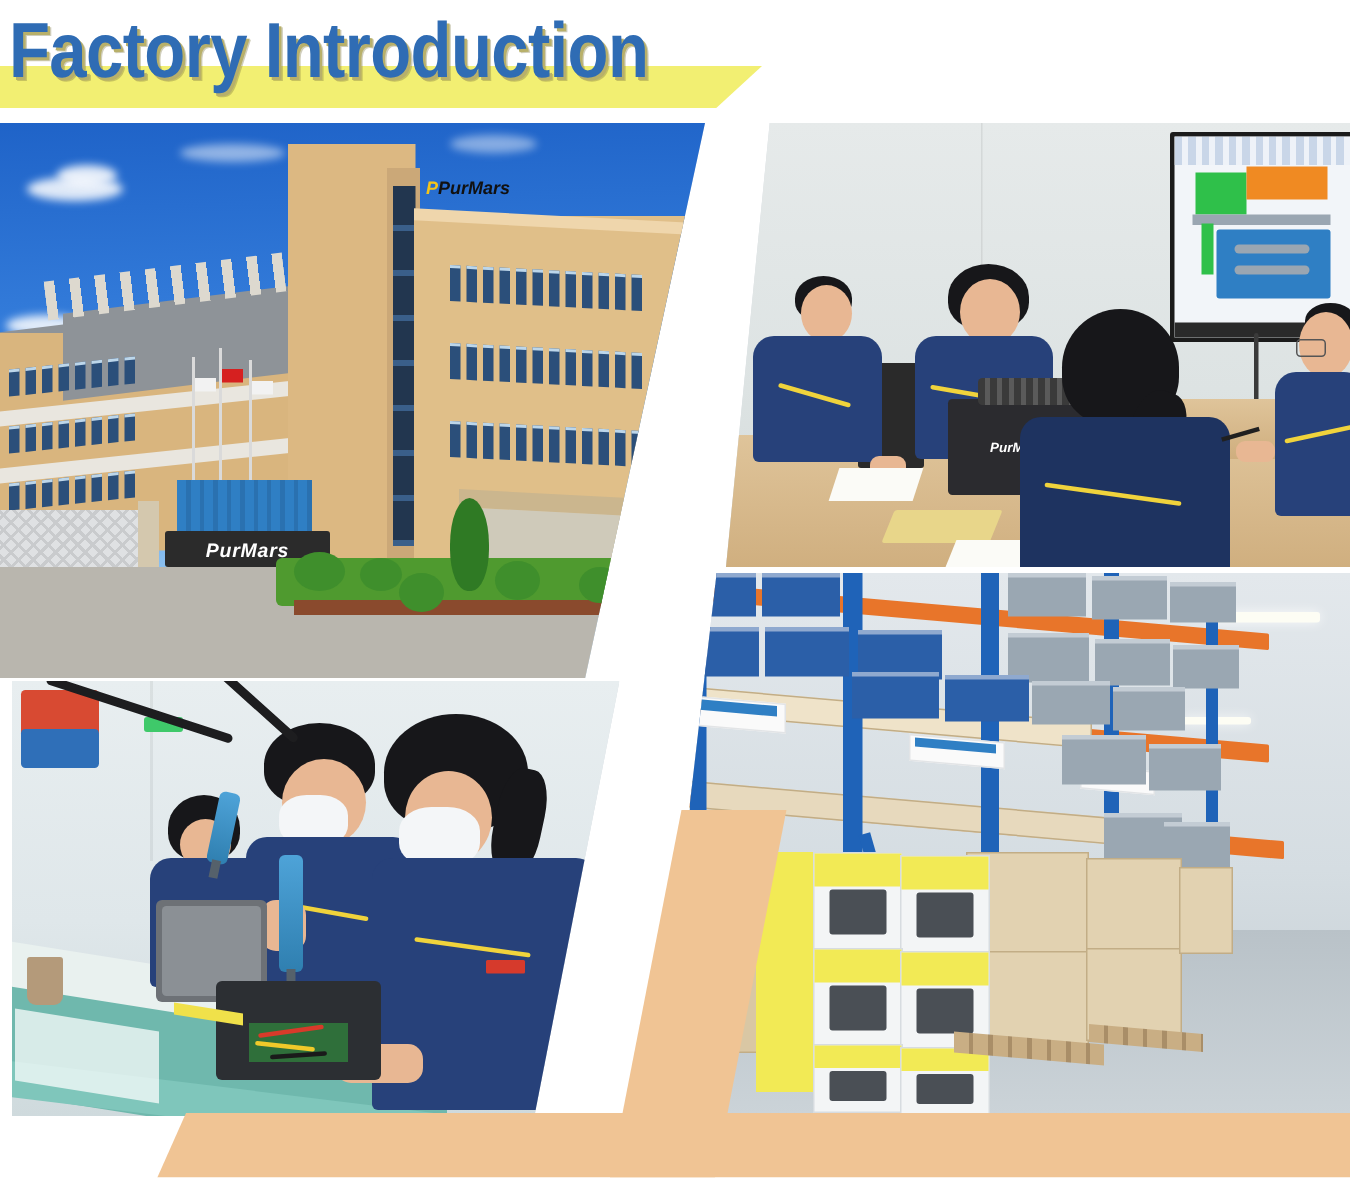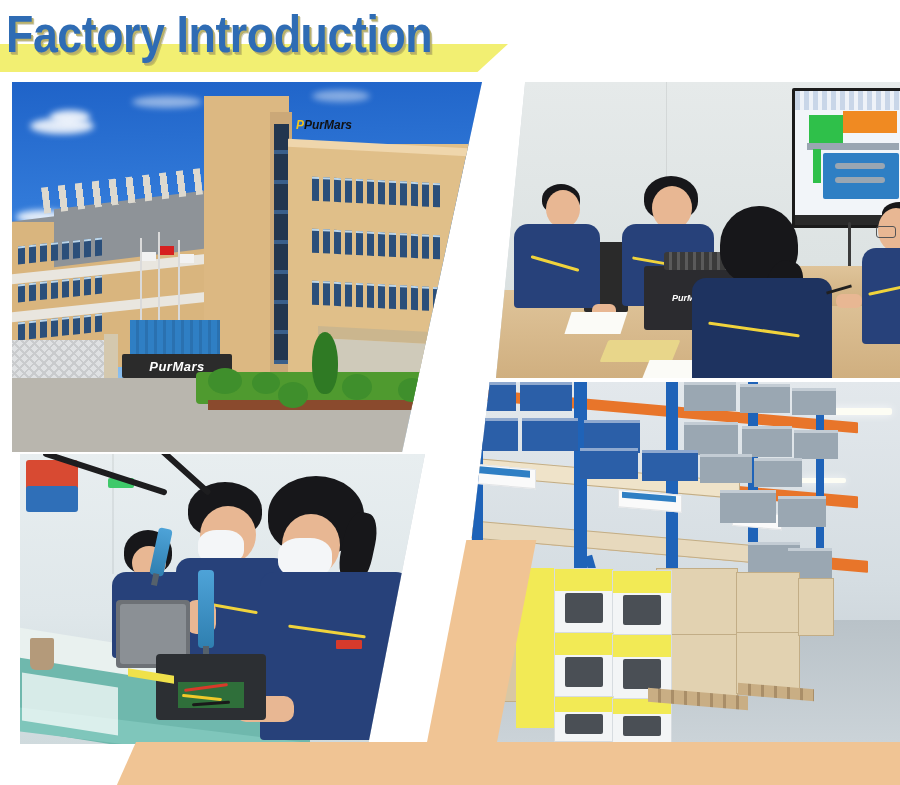--- a/index.html
+++ b/index.html
@@ -36,21 +36,21 @@
     transform:scaleX(0.86);
     transform-origin:left top;
     text-shadow:2px 2px 0 #b8b06a, 3px 3px 0 rgba(120,115,60,.35);
     white-space:nowrap;
     user-select:none;
   }
 
   
   .collage{
     position:absolute;
-    left:12px; top:82px;
+    left:0; top:82px;
     width:740px; height:703px;
   }
   .photo{
     position:absolute;
     overflow:hidden;
     background:#d8dde2;
   }
   .photo .scene{position:absolute;inset:0;}
 
   

